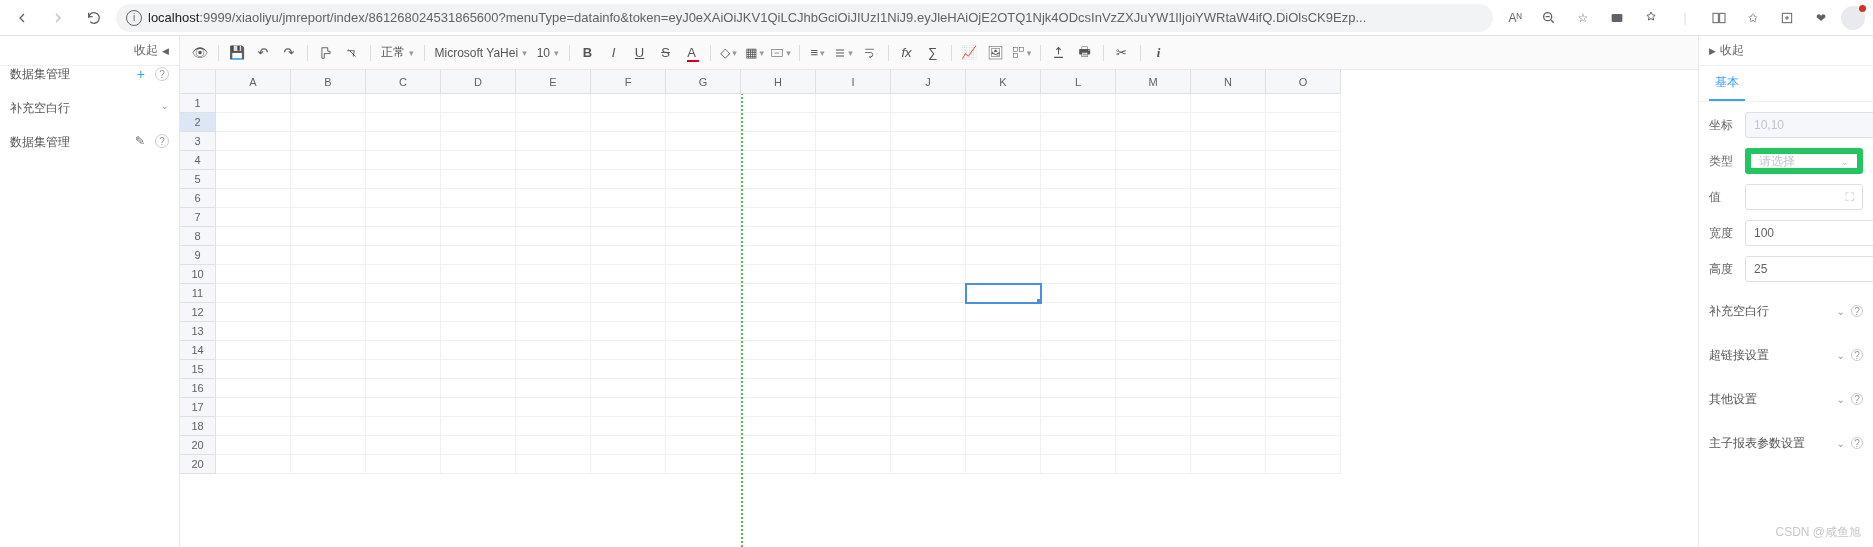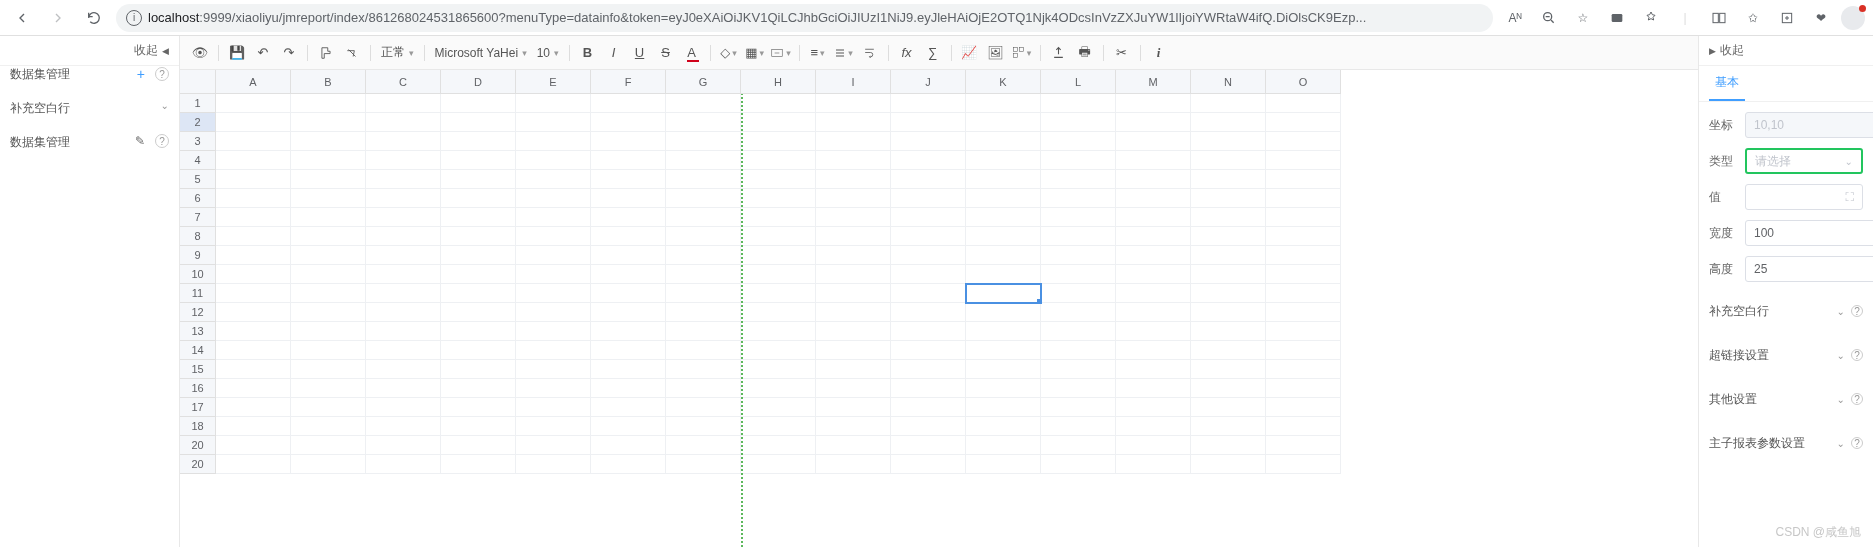--- a/index.html
+++ b/index.html
@@ -52,21 +52,21 @@
 
 .right-panel { width: 175px; border-left: 1px solid #e8e8e8; display: flex; flex-direction: column; background: #fff; }
 .rp-collapse { height: 30px; display: flex; align-items: center; padding: 0 10px; gap: 4px; border-bottom: 1px solid #f0f0f0; font-size: 12px; color: #666; cursor: pointer; }
 .rp-tabs { height: 36px; display: flex; align-items: flex-end; padding: 0 10px; border-bottom: 1px solid #f0f0f0; }
 .rp-tab { padding: 8px 6px; font-size: 12px; color: #409eff; border-bottom: 2px solid #409eff; cursor: pointer; }
 .rp-body { padding: 10px; display: flex; flex-direction: column; gap: 10px; }
 .rp-row { display: flex; align-items: center; gap: 6px; }
 .rp-lbl { width: 30px; font-size: 12px; color: #666; flex-shrink: 0; }
 .rp-inp { flex: 1; height: 26px; border: 1px solid #dcdfe6; border-radius: 3px; padding: 0 8px; font-size: 12px; color: #606266; }
 .rp-inp::placeholder { color: #c0c4cc; }
-.rp-sel { flex: 1; height: 26px; border: 2px solid #22c55e; border-radius: 3px; padding: 0 8px; font-size: 12px; color: #c0c4cc; display: flex; align-items: center; justify-content: space-between; cursor: pointer; }
+.rp-sel { flex: 1; height: 26px; border: 6px solid #22c55e; border-radius: 3px; padding: 0 8px; font-size: 12px; color: #c0c4cc; display: flex; align-items: center; justify-content: space-between; cursor: pointer; }
 .rp-num { flex: 1; height: 26px; border: 1px solid #dcdfe6; border-radius: 3px; padding: 0 8px; font-size: 12px; display: flex; align-items: center; justify-content: space-between; color: #c0c4cc; }
 .rp-acc { display: flex; align-items: center; justify-content: space-between; height: 30px; font-size: 12px; color: #555; cursor: pointer; margin-top: 4px; }
 .rp-acc .ra { display: flex; gap: 6px; align-items: center; color: #999; font-size: 10px; }
 
 .watermark { position: fixed; right: 12px; bottom: 6px; font-size: 12px; color: #c7c7c7; pointer-events: none; }
 </style>
 </head>
 <body>
 
 <div class="browser-bar">

